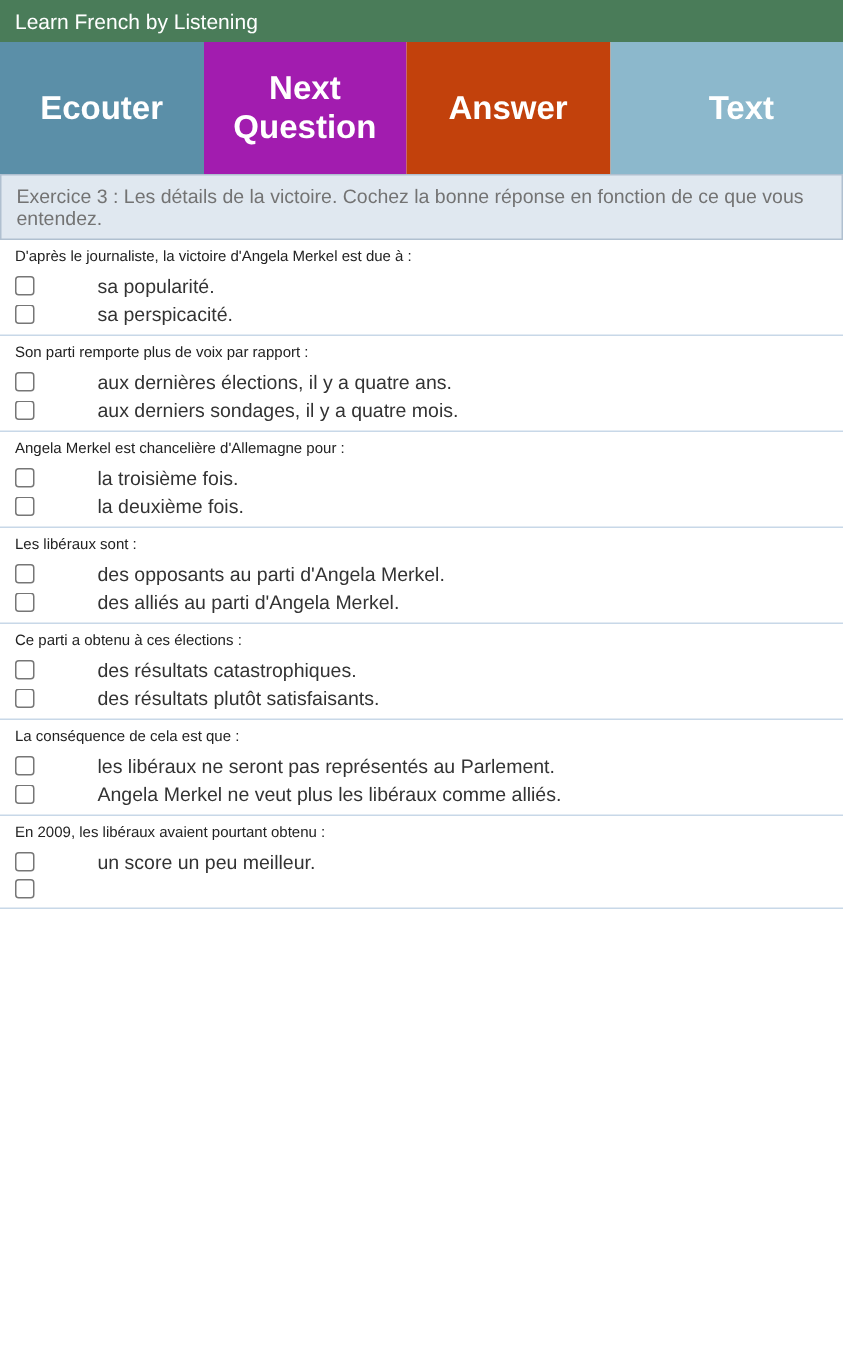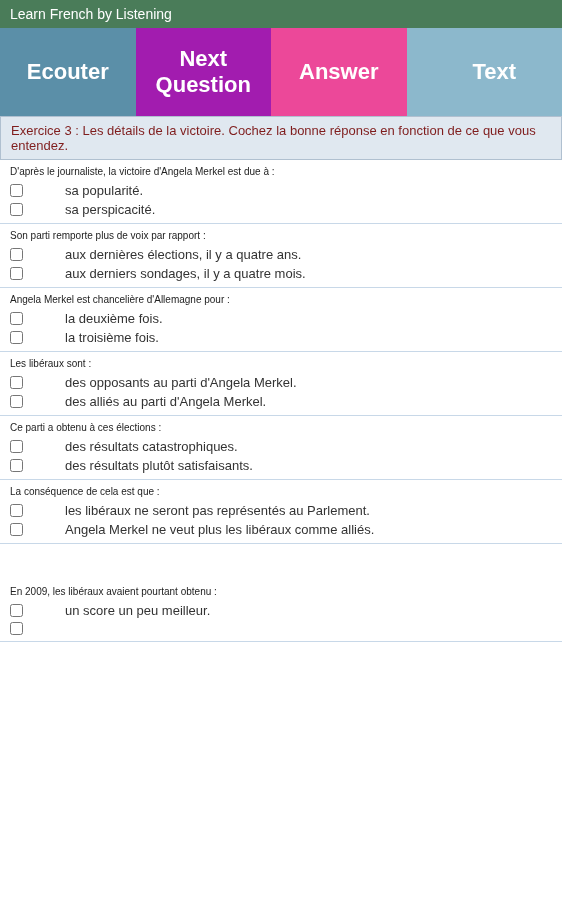--- a/index.html
+++ b/index.html
@@ -34,41 +34,40 @@
       border: none;
       outline: none;
     }
     .btn-ecouter {
       background: #5b8fa8;
     }
     .btn-next {
       background: #a21caf;
     }
     .btn-answer {
-      background: #ec4899;
+      background: #c2410c;
     }
     .btn-text {
       background: #8cb8cc;
       padding-left: 30px;
     }
     .exercise-header {
       background: #e0e8f0;
       border: 1px solid #b0c0d0;
       padding: 6px 10px;
       font-size: 13px;
-      color: #7f1d1d;
+      color: #737373;
       margin: 0;
     }
     .question-block {
       border-bottom: 1px solid #c8d8e8;
       padding: 6px 10px 4px 10px;
     }
     .question-block:last-child {
       border-bottom: 1px solid #c8d8e8;
-      margin-top: 36px;
     }
     .question-label {
       color: #222;
       margin-bottom: 4px;
       font-size: 10px;
     }
     .option-row {
       display: flex;
       align-items: center;
       padding: 2px 0;
@@ -124,25 +123,25 @@
       </div>
       <div class="option-row">
         <input type="checkbox" style="">
         <span>aux derniers sondages, il y a quatre mois.</span>
       </div>
     </div>
     <div class="question-block">
       <div class="question-label">Angela Merkel est chancelière d'Allemagne pour :</div>
       <div class="option-row">
         <input type="checkbox" style="">
-        <span>la deuxième fois.</span>
+        <span>la troisième fois.</span>
       </div>
       <div class="option-row">
         <input type="checkbox" style="">
-        <span>la troisième fois.</span>
+        <span>la deuxième fois.</span>
       </div>
     </div>
     <div class="question-block">
       <div class="question-label">Les libéraux sont :</div>
       <div class="option-row">
         <input type="checkbox" style="">
         <span>des opposants au parti d'Angela Merkel.</span>
       </div>
       <div class="option-row">
         <input type="checkbox" style="">

